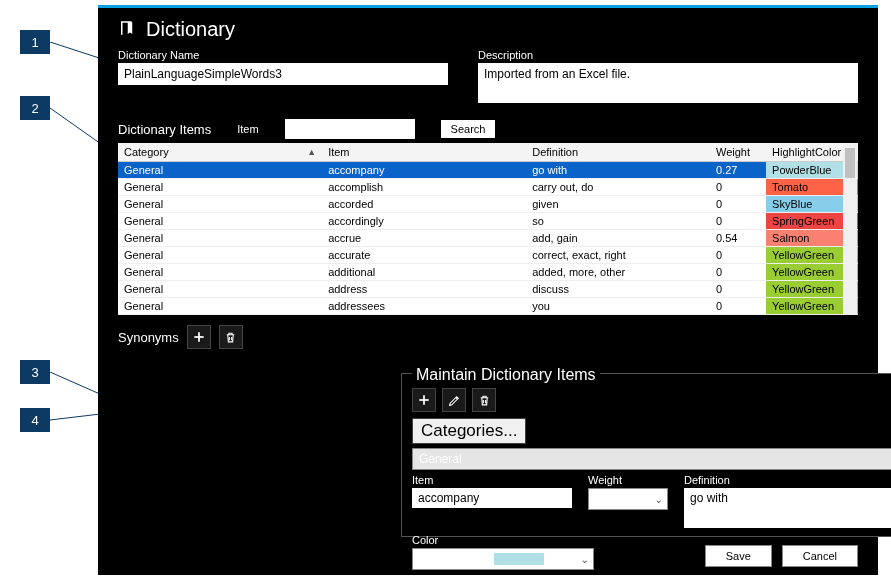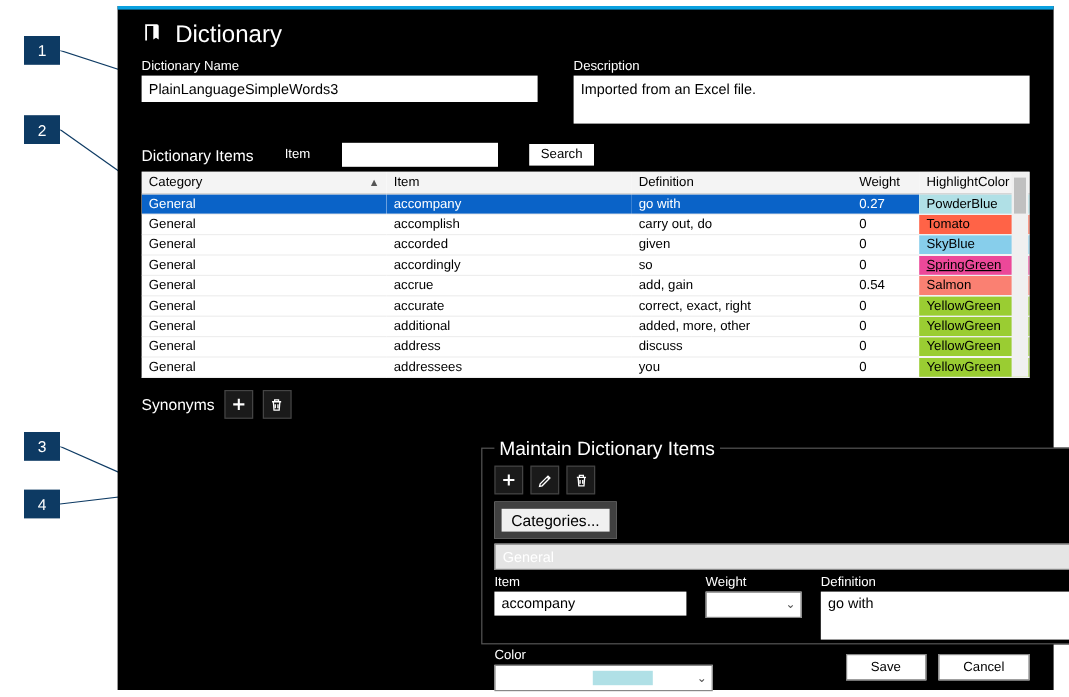--- a/index.html
+++ b/index.html
@@ -55,21 +55,21 @@
 
   .maintain {
     position:absolute; left:303px; top:368px;
     width:555px; height:164px;
     border:1px solid #555;
     background:#000;
     padding:0 10px 6px 10px;
   }
   .maintain h2 { font-size:16px; font-weight:400; position:relative; top:-8px; background:#000; display:inline-block; padding:0 4px; }
   .maintain .icon-row { display:flex; gap:6px; margin-top:-4px; margin-bottom:6px; }
-  .maintain .cat-btn { background:#f0f0f0; border:6px solid #404040; font-size:13px; padding:2px 8px; cursor:pointer; display:inline-block; margin-bottom:4px; }
+  .maintain .cat-btn { background:#f0f0f0; border:1px solid #404040; font-size:17px; padding:2px 8px; cursor:pointer; display:inline-block; margin-bottom:4px; }
   .maintain .cat-combo { width:100%; background:#e5e5e5; border:1px solid #888; font-size:12px; padding:3px 6px; margin-bottom:4px; position:relative; cursor:pointer; }
   .maintain .form-row { display:flex; gap:16px; }
   .maintain .form-row label { font-size:11px; display:block; margin-bottom:2px; }
   .maintain input, .maintain textarea { background:#fff; border:none; font-size:12px; padding:3px 6px; width:100%; }
   .maintain textarea { resize:none; }
   .weight-combo, .color-combo { background:#fff; border:1px solid #888; font-size:12px; padding:2px 6px; position:relative; cursor:pointer; height:22px; display:flex; align-items:center; }
   .weight-combo .chev, .color-combo .chev { position:absolute; right:4px; font-size:10px; color:#555; }
   .color-swatch { display:inline-block; width:50px; height:12px; background:#b0e0e6; margin-left:10px; }
 
   .bottom-btns { position:absolute; right:20px; bottom:8px; display:flex; gap:10px; }
@@ -169,21 +169,21 @@
             <td>accorded</td>
             <td>given</td>
             <td>0</td>
             <td class="highlight-cell" style="background: rgb(135, 206, 235);">SkyBlue</td>
           </tr>
           <tr>
             <td>General</td>
             <td>accordingly</td>
             <td>so</td>
             <td>0</td>
-            <td class="highlight-cell" style="background: #ec4899; text-decoration: underline;">SpringGreen</td>
+            <td class="highlight-cell" style="background: #ef4444;">SpringGreen</td>
           </tr>
           <tr>
             <td>General</td>
             <td>accrue</td>
             <td>add, gain</td>
             <td>0.54</td>
             <td class="highlight-cell" style="background: rgb(250, 128, 114);">Salmon</td>
           </tr>
           <tr>
             <td>General</td>

